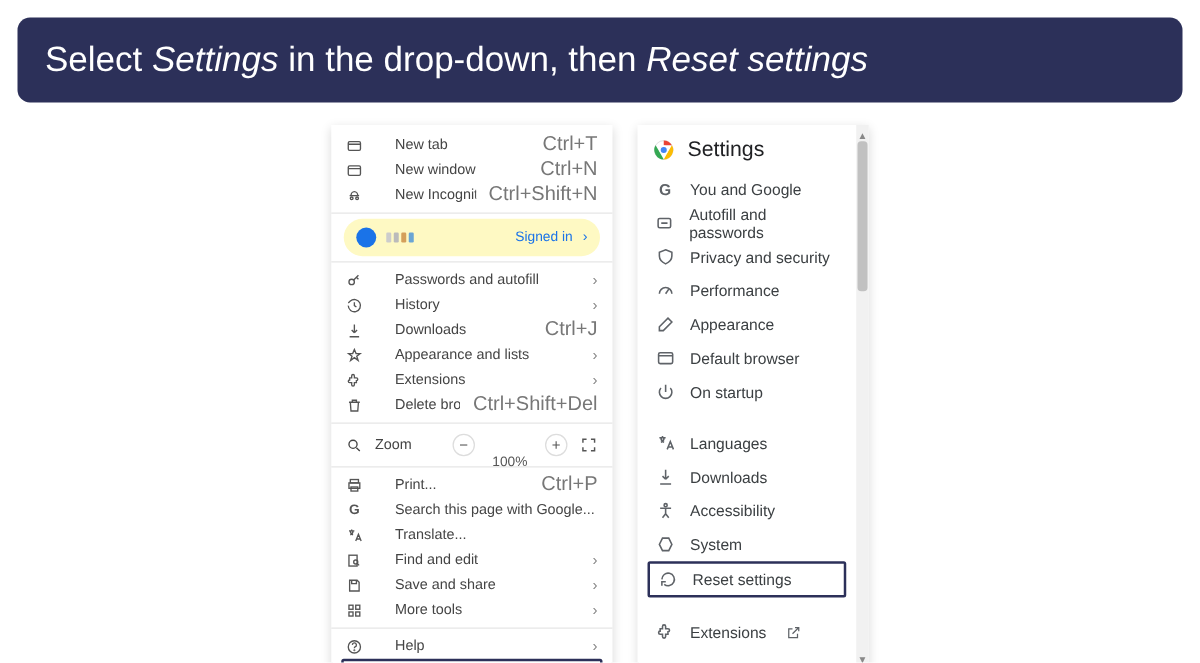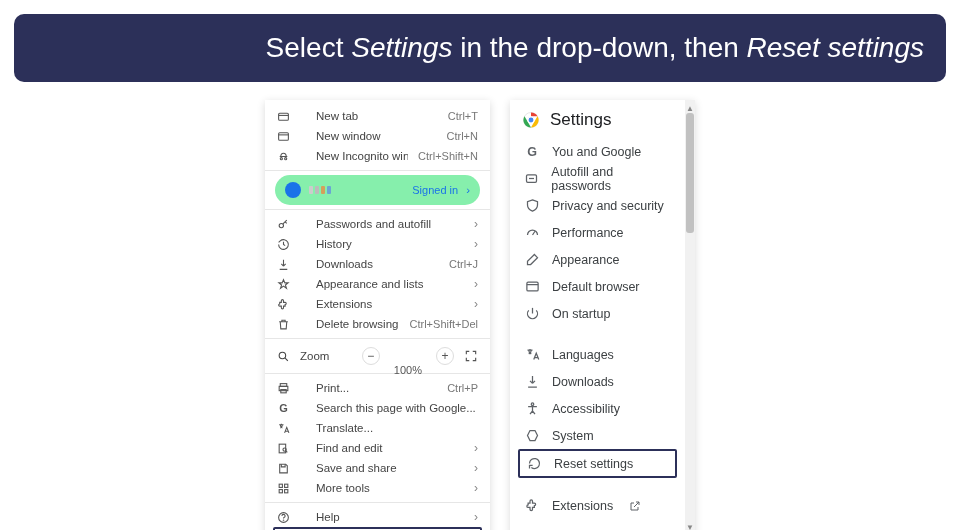--- a/index.html
+++ b/index.html
@@ -12,21 +12,21 @@
     color: #333;
     overflow: hidden;
   }
   .banner {
     margin: 14px 14px 18px 14px;
     background: #2c3059;
     border-radius: 10px;
     padding: 18px 22px;
     color: #fff;
     font-size: 28px;
-    text-align: right;
+    text-align: left;
   }
   .banner em { font-style: italic; }
   .panels {
     display: flex;
     justify-content: center;
     gap: 20px;
     padding: 0 14px;
   }
   .panel {
     background: #fff;
@@ -51,30 +51,30 @@
   .menu-row .icon {
     width: 13px;
     height: 13px;
     flex-shrink: 0;
     color: #555;
     display: flex;
     align-items: center;
     justify-content: center;
   }
   .menu-row .label { flex: 1; min-width: 0; white-space: nowrap; overflow: hidden; margin-left: 16px; }
-  .menu-row .shortcut { color: #777; font-size: 11px; }
+  .menu-row .shortcut { color: #777; font-size: 16px; }
   .menu-row .chev { color: #888; font-size: 12px; }
   .divider {
     height: 1px;
     background: #e6e6e6;
     margin: 4px 0;
   }
   .account-row {
     margin: 4px 10px;
-    background: #86efac;
+    background: #fef9c3;
     border-radius: 16px;
     height: 30px;
     display: flex;
     align-items: center;
     padding: 0 10px;
     gap: 8px;
   }
   .avatar {
     width: 16px; height: 16px;
     background: #1a73e8;

